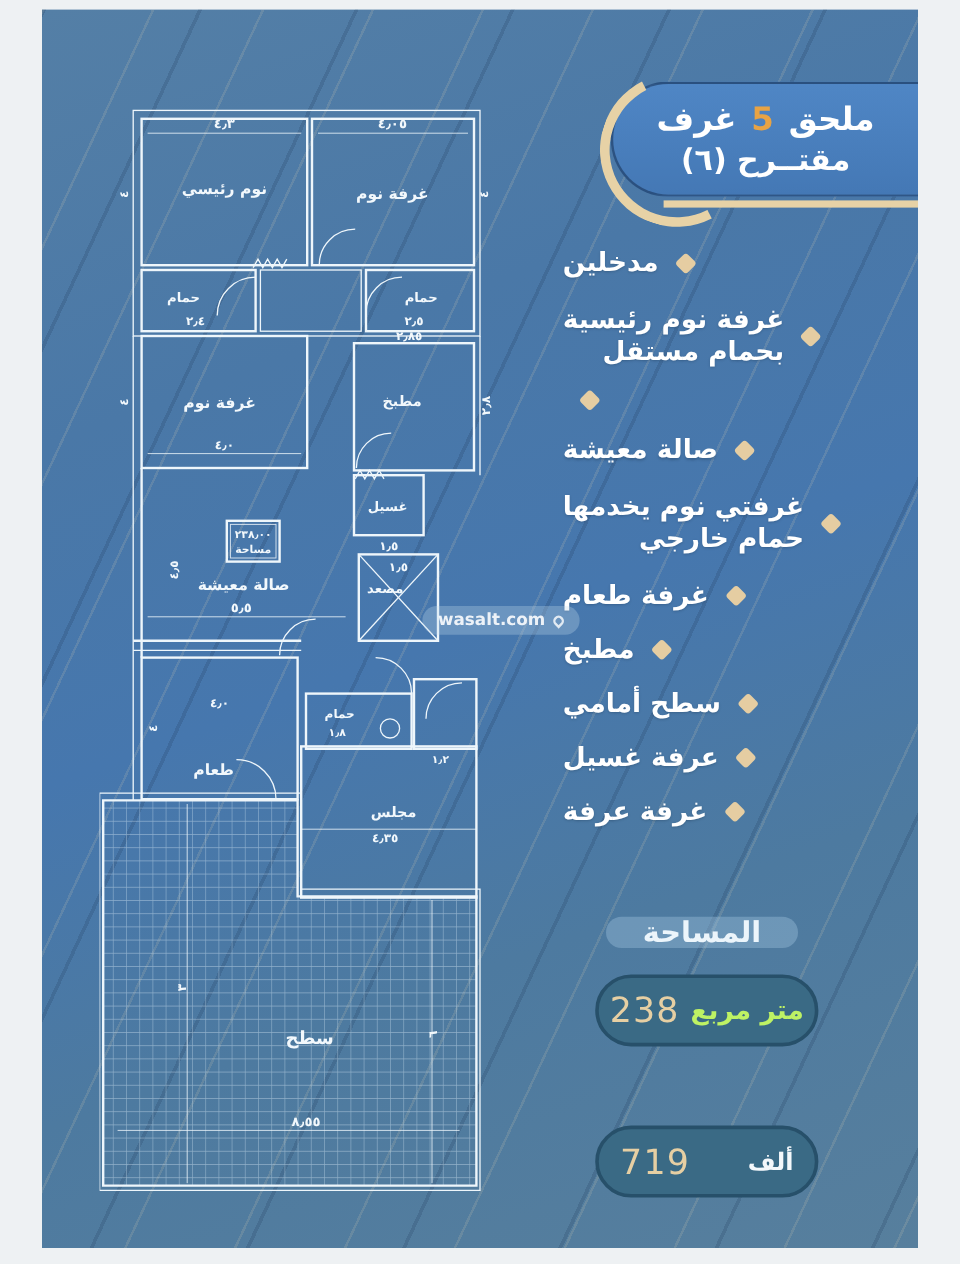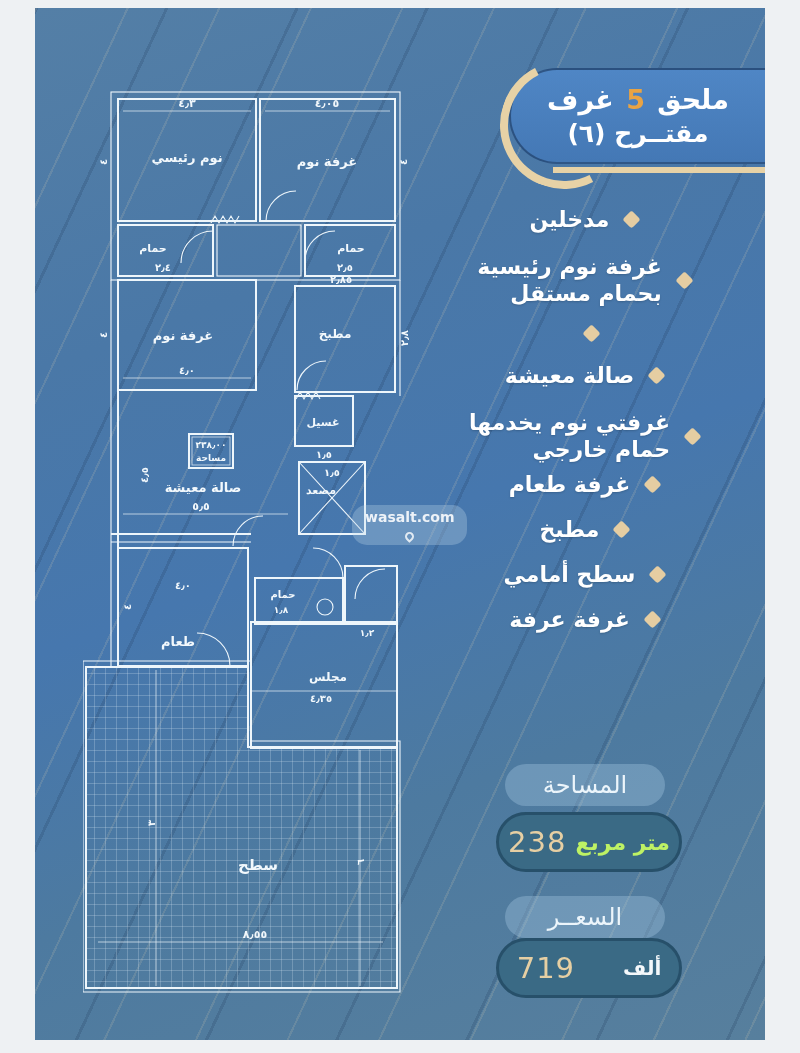--- a/index.html
+++ b/index.html
@@ -27,56 +27,56 @@
     border-left-color:#e7d2a6; border-bottom-color:#e7d2a6; transform:rotate(18deg);
   }
   .badge::after {
     content:''; position:absolute; left:42px; right:-2px; bottom:-11px; height:6px; background:#e7d2a6;
   }
   .badge-line1 { direction:rtl; color:#fff; font-weight:bold; font-size:27px; letter-spacing:0.5px; }
   .badge-line1 .num { color:#e8a344; padding:0 3px; }
   .badge-line2 { direction:rtl; color:#fff; font-weight:bold; font-size:25px; }
 
   
-  .features { position:absolute; top:198px; right:66px; display:flex; flex-direction:column; align-items:center; z-index:3; }
+  .features { position:absolute; top:198px; right:66px; display:flex; flex-direction:column; align-items:flex-start; z-index:3; }
   .feature { display:flex; direction:rtl; align-items:center; }
   .bullet {
     width:13px; height:13px; background:#e5cda2; border-radius:3px;
     transform:rotate(45deg); margin-left:16px; flex:0 0 auto;
   }
   .feature-text {
     color:#fff; font-weight:bold; font-size:22px; line-height:27px;
     white-space:pre-line; text-align:right; text-shadow:0 1px 2px rgba(20,40,60,0.25);
   }
-  .mb20{margin-bottom:20px} .mb22{margin-bottom:22px} .mb24{margin-bottom:8px} .mb18{margin-bottom:18px}
+  .mb20{margin-bottom:20px} .mb22{margin-bottom:22px} .mb24{margin-bottom:20px} .mb18{margin-bottom:18px}
 
   
   .label-pill {
-    position:absolute; right:100px; width:160px; height:42px; z-index:3;
+    position:absolute; right:100px; width:160px; height:26px; z-index:3;
     background:rgba(170,203,228,0.35); border-radius:21px;
     display:flex; align-items:center; justify-content:center;
-    color:#ecf5fb; font-weight:normal; font-size:24px; direction:rtl;
+    color:#ecf5fb; font-weight:bold; font-size:24px; direction:rtl;
   }
   .value-pill {
     position:absolute; right:83px; width:186px; height:60px; z-index:3;
     background:#3a6a85; border:3px solid #27506a; border-radius:30px;
     display:flex; align-items:center; justify-content:center; gap:9px; direction:ltr;
   }
   .value-num { color:#e6cfa3; font-weight:normal; font-size:29px; letter-spacing:1px; }
   .value-unit-tan { color:#bef264; font-weight:bold; font-size:22px; }
   .value-unit-white { color:#f4f8fb; font-weight:bold; font-size:20px; }
   .area-label { top:756px; } .area-value { top:804px; }
   .price-label { top:888px; } .price-value { top:930px;gap:48px; }
 
   
   .watermark {
     position:absolute; left:317px; top:497px; z-index:5;
     background:rgba(195,218,236,0.30); border-radius:15px; padding:4px 13px;
     display:flex; align-items:center; gap:7px;
-    color:rgba(255,255,255,0.88); font-weight:bold; font-size:14px;flex-direction:column;
+    color:rgba(255,255,255,0.88); font-weight:bold; font-size:14px;
   }
   .pin-icon {
     width:9px; height:9px; border:2px solid rgba(255,255,255,0.8);
     border-radius:50% 50% 50% 0; transform:rotate(-45deg);
   }
 
   
   .plan { position:absolute; left:48px; top:82px; z-index:2; }
   .plan text { fill:#f2f8fc; font-weight:bold; font-family:"DejaVu Sans", sans-serif; }
   .w2 { fill:none; stroke:#eef6fb; stroke-width:2; }
@@ -124,33 +124,36 @@
         <span class="feature-text">غرفة طعام</span>
       </div>
     <div class="feature mb18">
         <span class="bullet"></span>
         <span class="feature-text">مطبخ</span>
       </div>
     <div class="feature mb18">
         <span class="bullet"></span>
         <span class="feature-text">سطح أمامي</span>
       </div>
+    <div class="feature mb18">
+        <span class="bullet"></span>
+        <span class="feature-text">عرفة غسيل</span>
+      </div>
     <div class="feature">
         <span class="bullet"></span>
         <span class="feature-text">غرفة عرفة</span>
       </div>
   </div>
 
   <div class="label-pill area-label">المساحة</div>
   <div class="value-pill area-value">
     <span class="value-num">238</span>
     <span class="value-unit-tan">متر مربع</span>
   </div>
 
-  <div class="label-pill price-label">السعــر</div>
   <div class="value-pill price-value">
     <span class="value-num">719</span>
     <span class="value-unit-white">ألف</span>
   </div>
 
   <div class="watermark">
     <span>wasalt.com</span>
     <span class="pin-icon"></span>
   </div>
 

